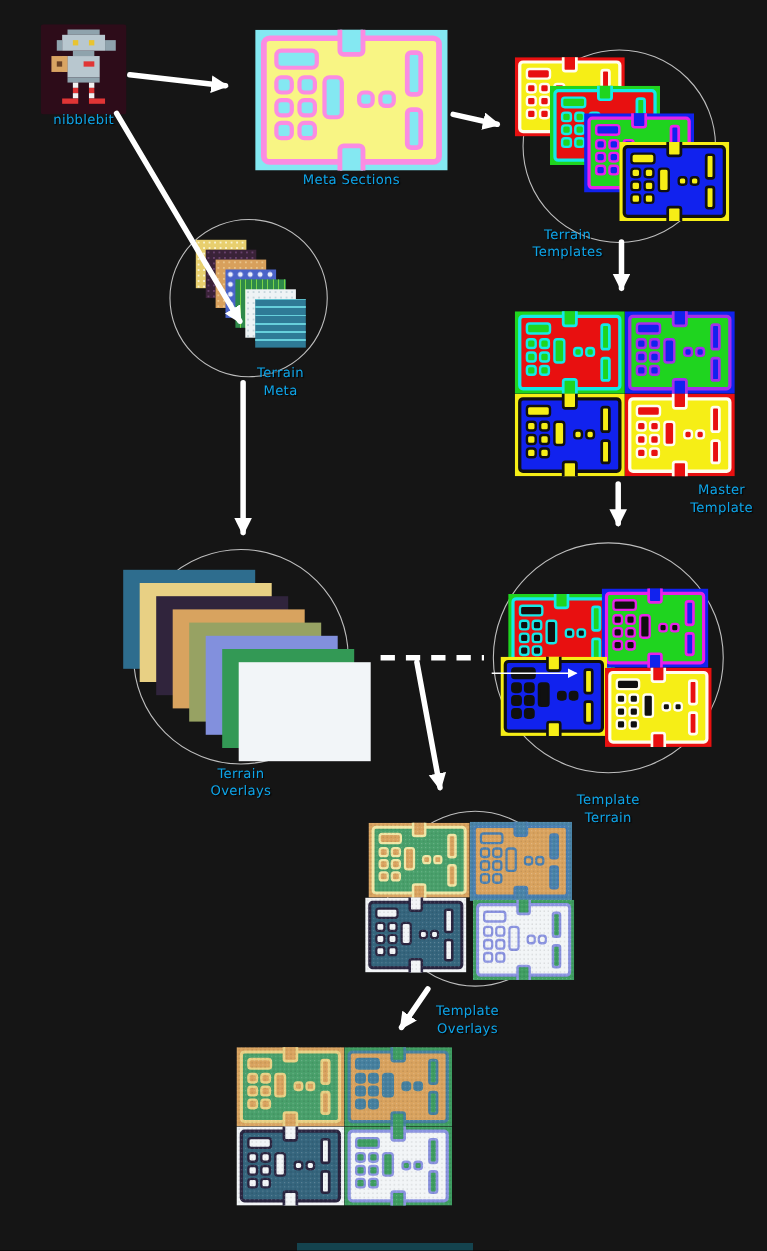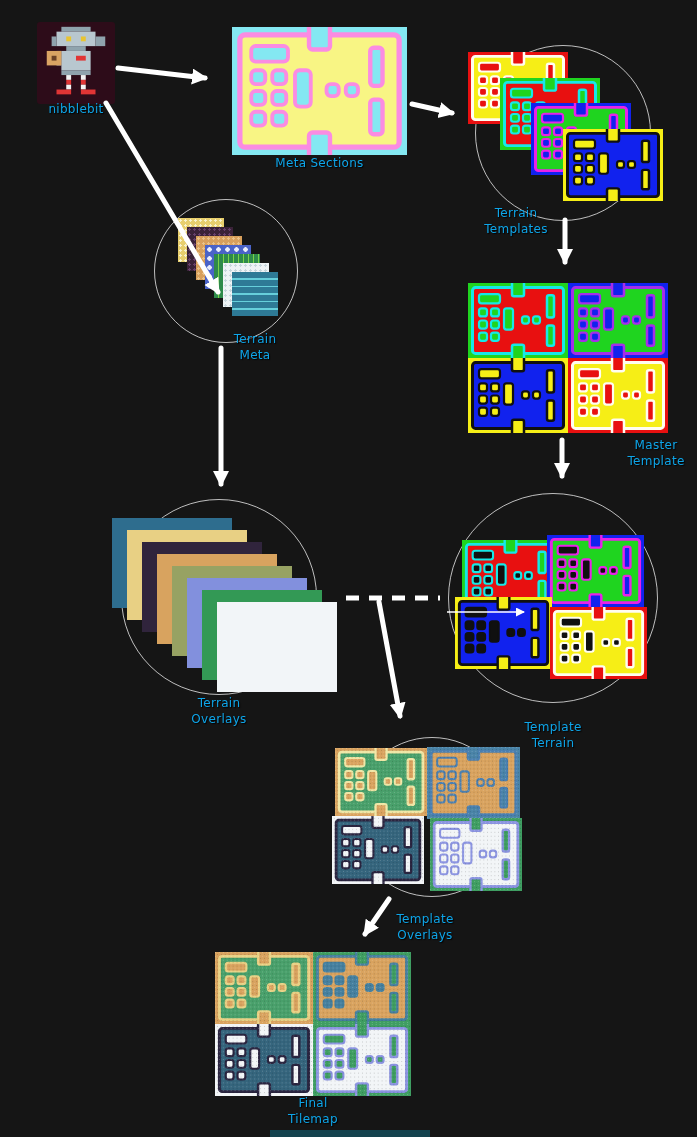--- a/index.html
+++ b/index.html
@@ -561,24 +561,20 @@
         <rect x="11" y="37" width="8" height="8" fill="#3f9e62" stroke="#8a93e0" stroke-width="2.2" rx="2.5"></rect>
         <rect x="23" y="37" width="8" height="8" fill="#3f9e62" stroke="#8a93e0" stroke-width="2.2" rx="2.5"></rect>
         <rect x="11" y="49" width="8" height="8" fill="#3f9e62" stroke="#8a93e0" stroke-width="2.2" rx="2.5"></rect>
         <rect x="23" y="49" width="8" height="8" fill="#3f9e62" stroke="#8a93e0" stroke-width="2.2" rx="2.5"></rect>
         <rect x="36" y="25" width="9" height="21" fill="#3f9e62" stroke="#8a93e0" stroke-width="2.2" rx="2.5"></rect>
         <rect x="54" y="33" width="7" height="7" fill="#3f9e62" stroke="#8a93e0" stroke-width="2.2" rx="2.5"></rect>
         <rect x="65" y="33" width="7" height="7" fill="#3f9e62" stroke="#8a93e0" stroke-width="2.2" rx="2.5"></rect>
         <rect x="0" y="0" width="100" height="74" fill="url(#spk7)"></rect>
       </svg>
     </div>
-  <div class="label" style="left:253px;top:1095px;width:120px">
-    <div>Final</div>
-    <div>Tilemap</div>
-  </div>
 
   <div id="bottom-bar"></div>
 
   <svg id="arrow-layer" width="697" height="1137">
     <defs>
       <marker id="ah" markerUnits="userSpaceOnUse" markerWidth="20" markerHeight="18" refX="13" refY="8" orient="auto">
         <path d="M0 0 L16 8 L0 16 Z" fill="#ffffff"></path>
       </marker>
       <marker id="ah-thin" markerUnits="userSpaceOnUse" markerWidth="12" markerHeight="10" refX="8" refY="4.5" orient="auto">
         <path d="M0 0 L9 4.5 L0 9 Z" fill="#ffffff"></path>

